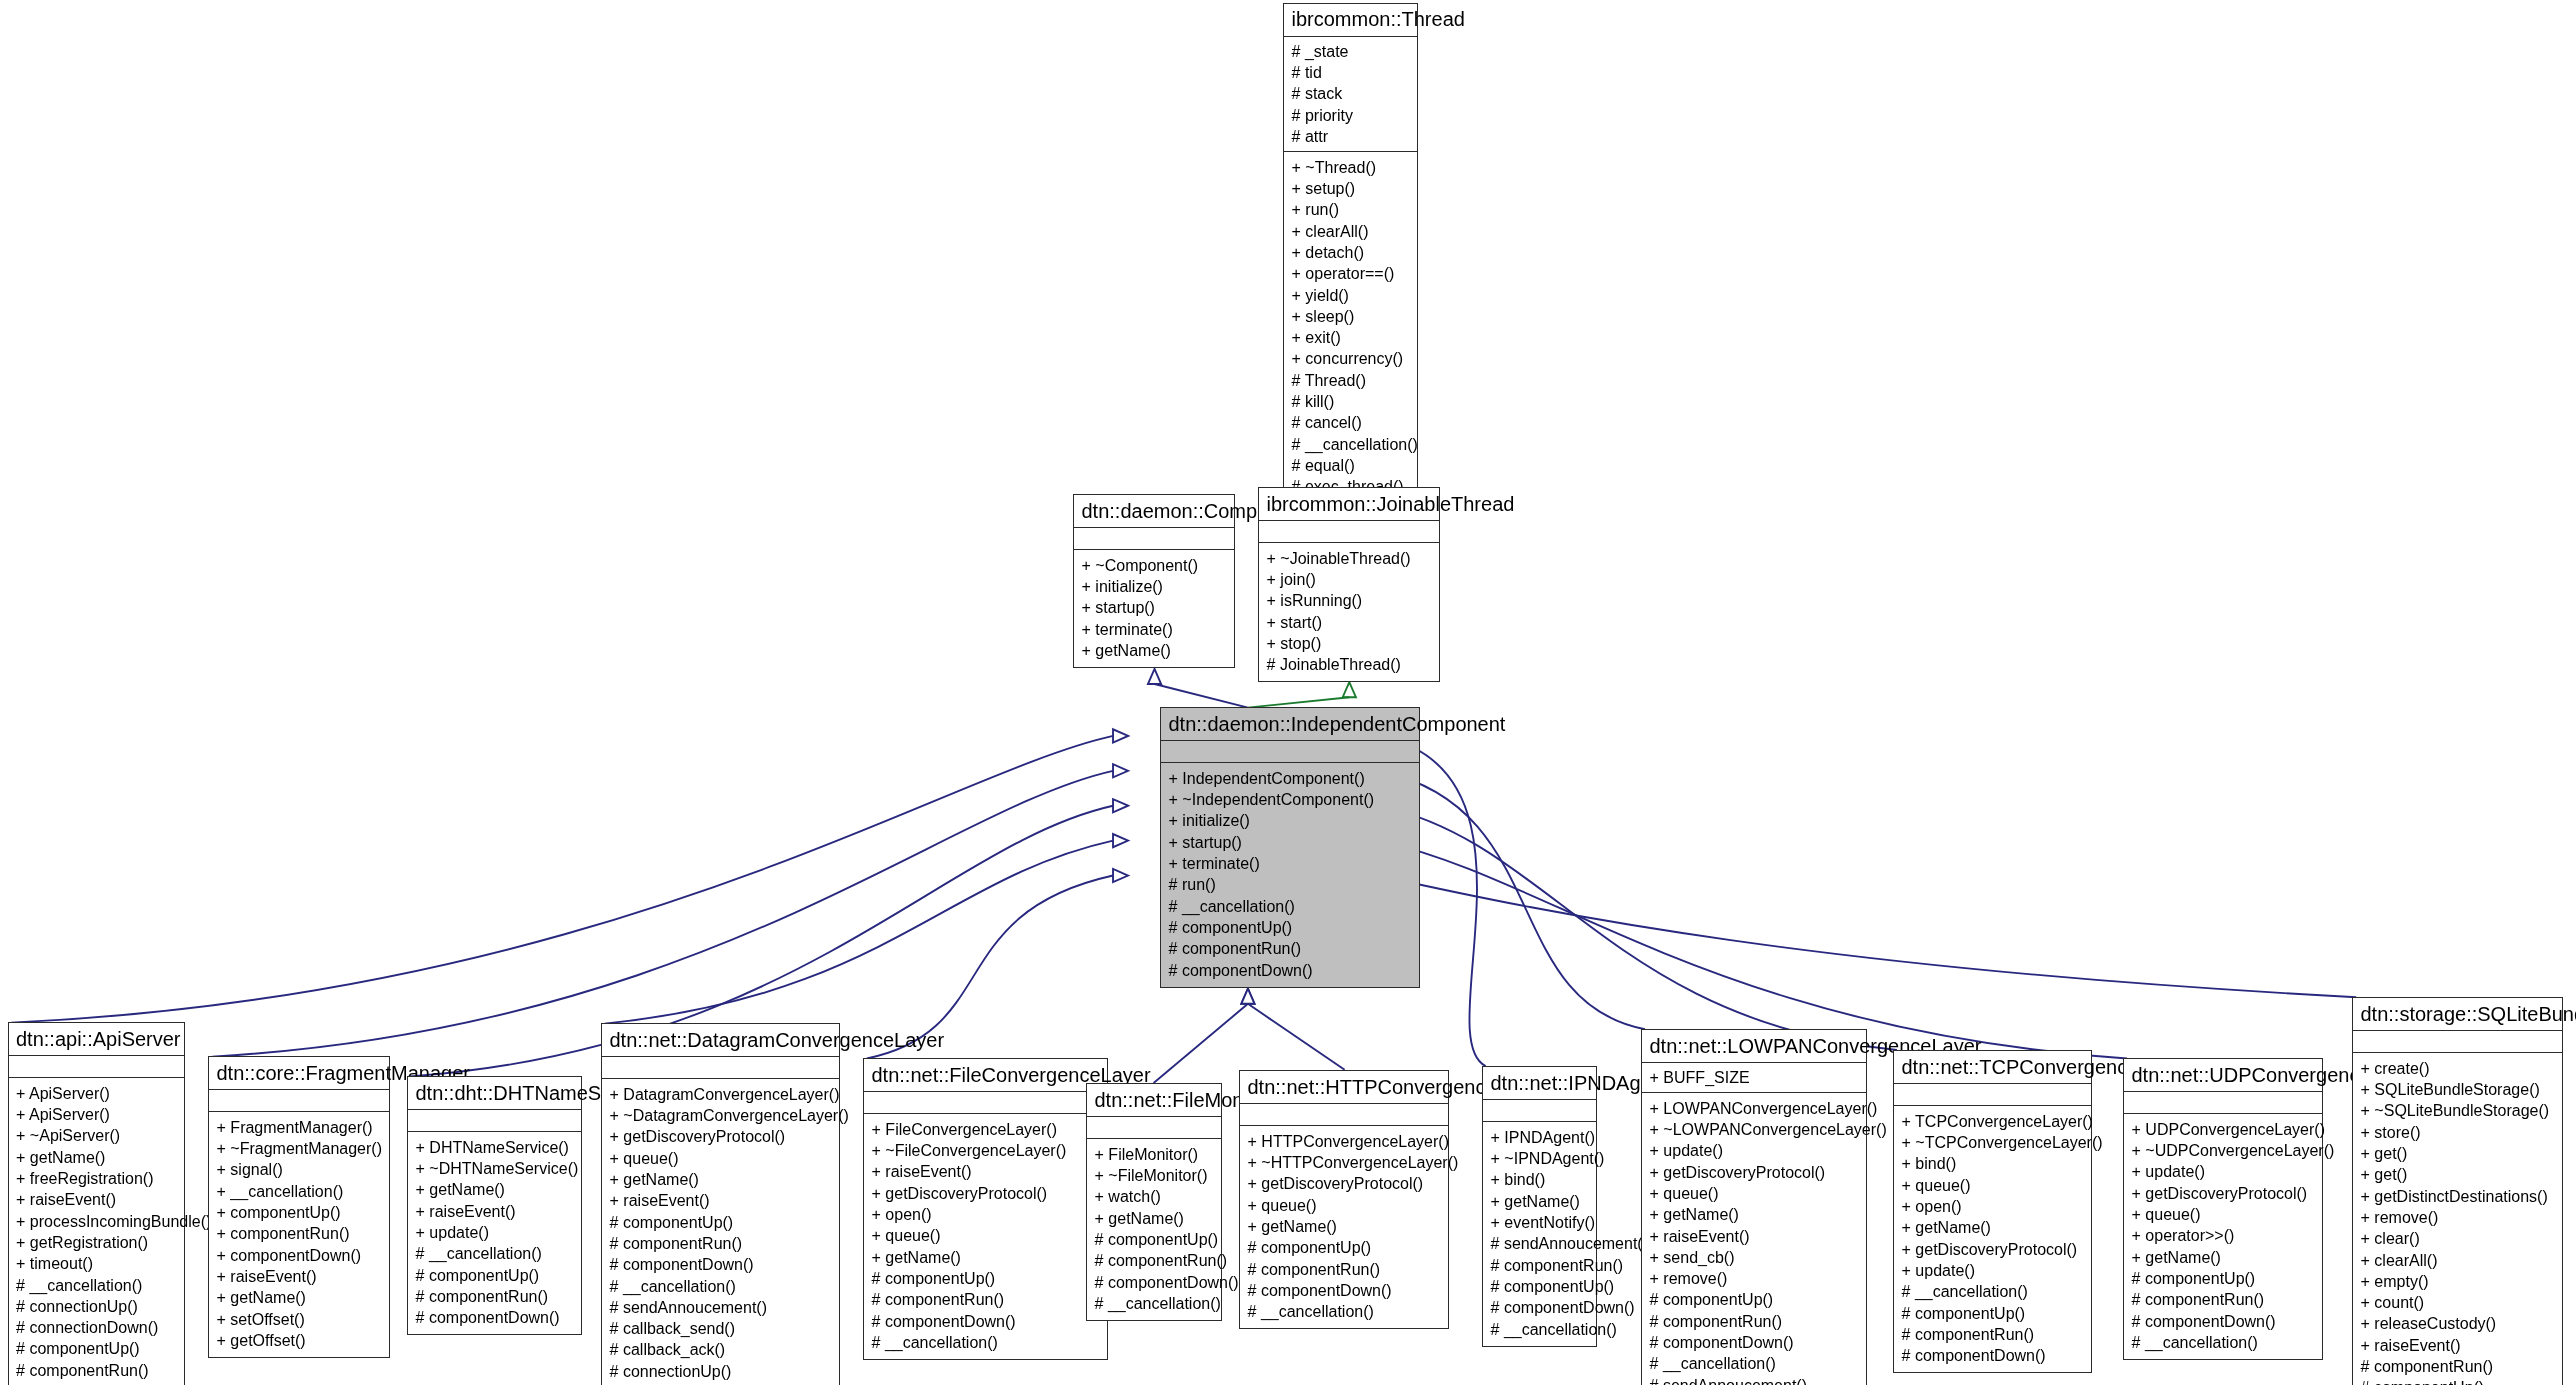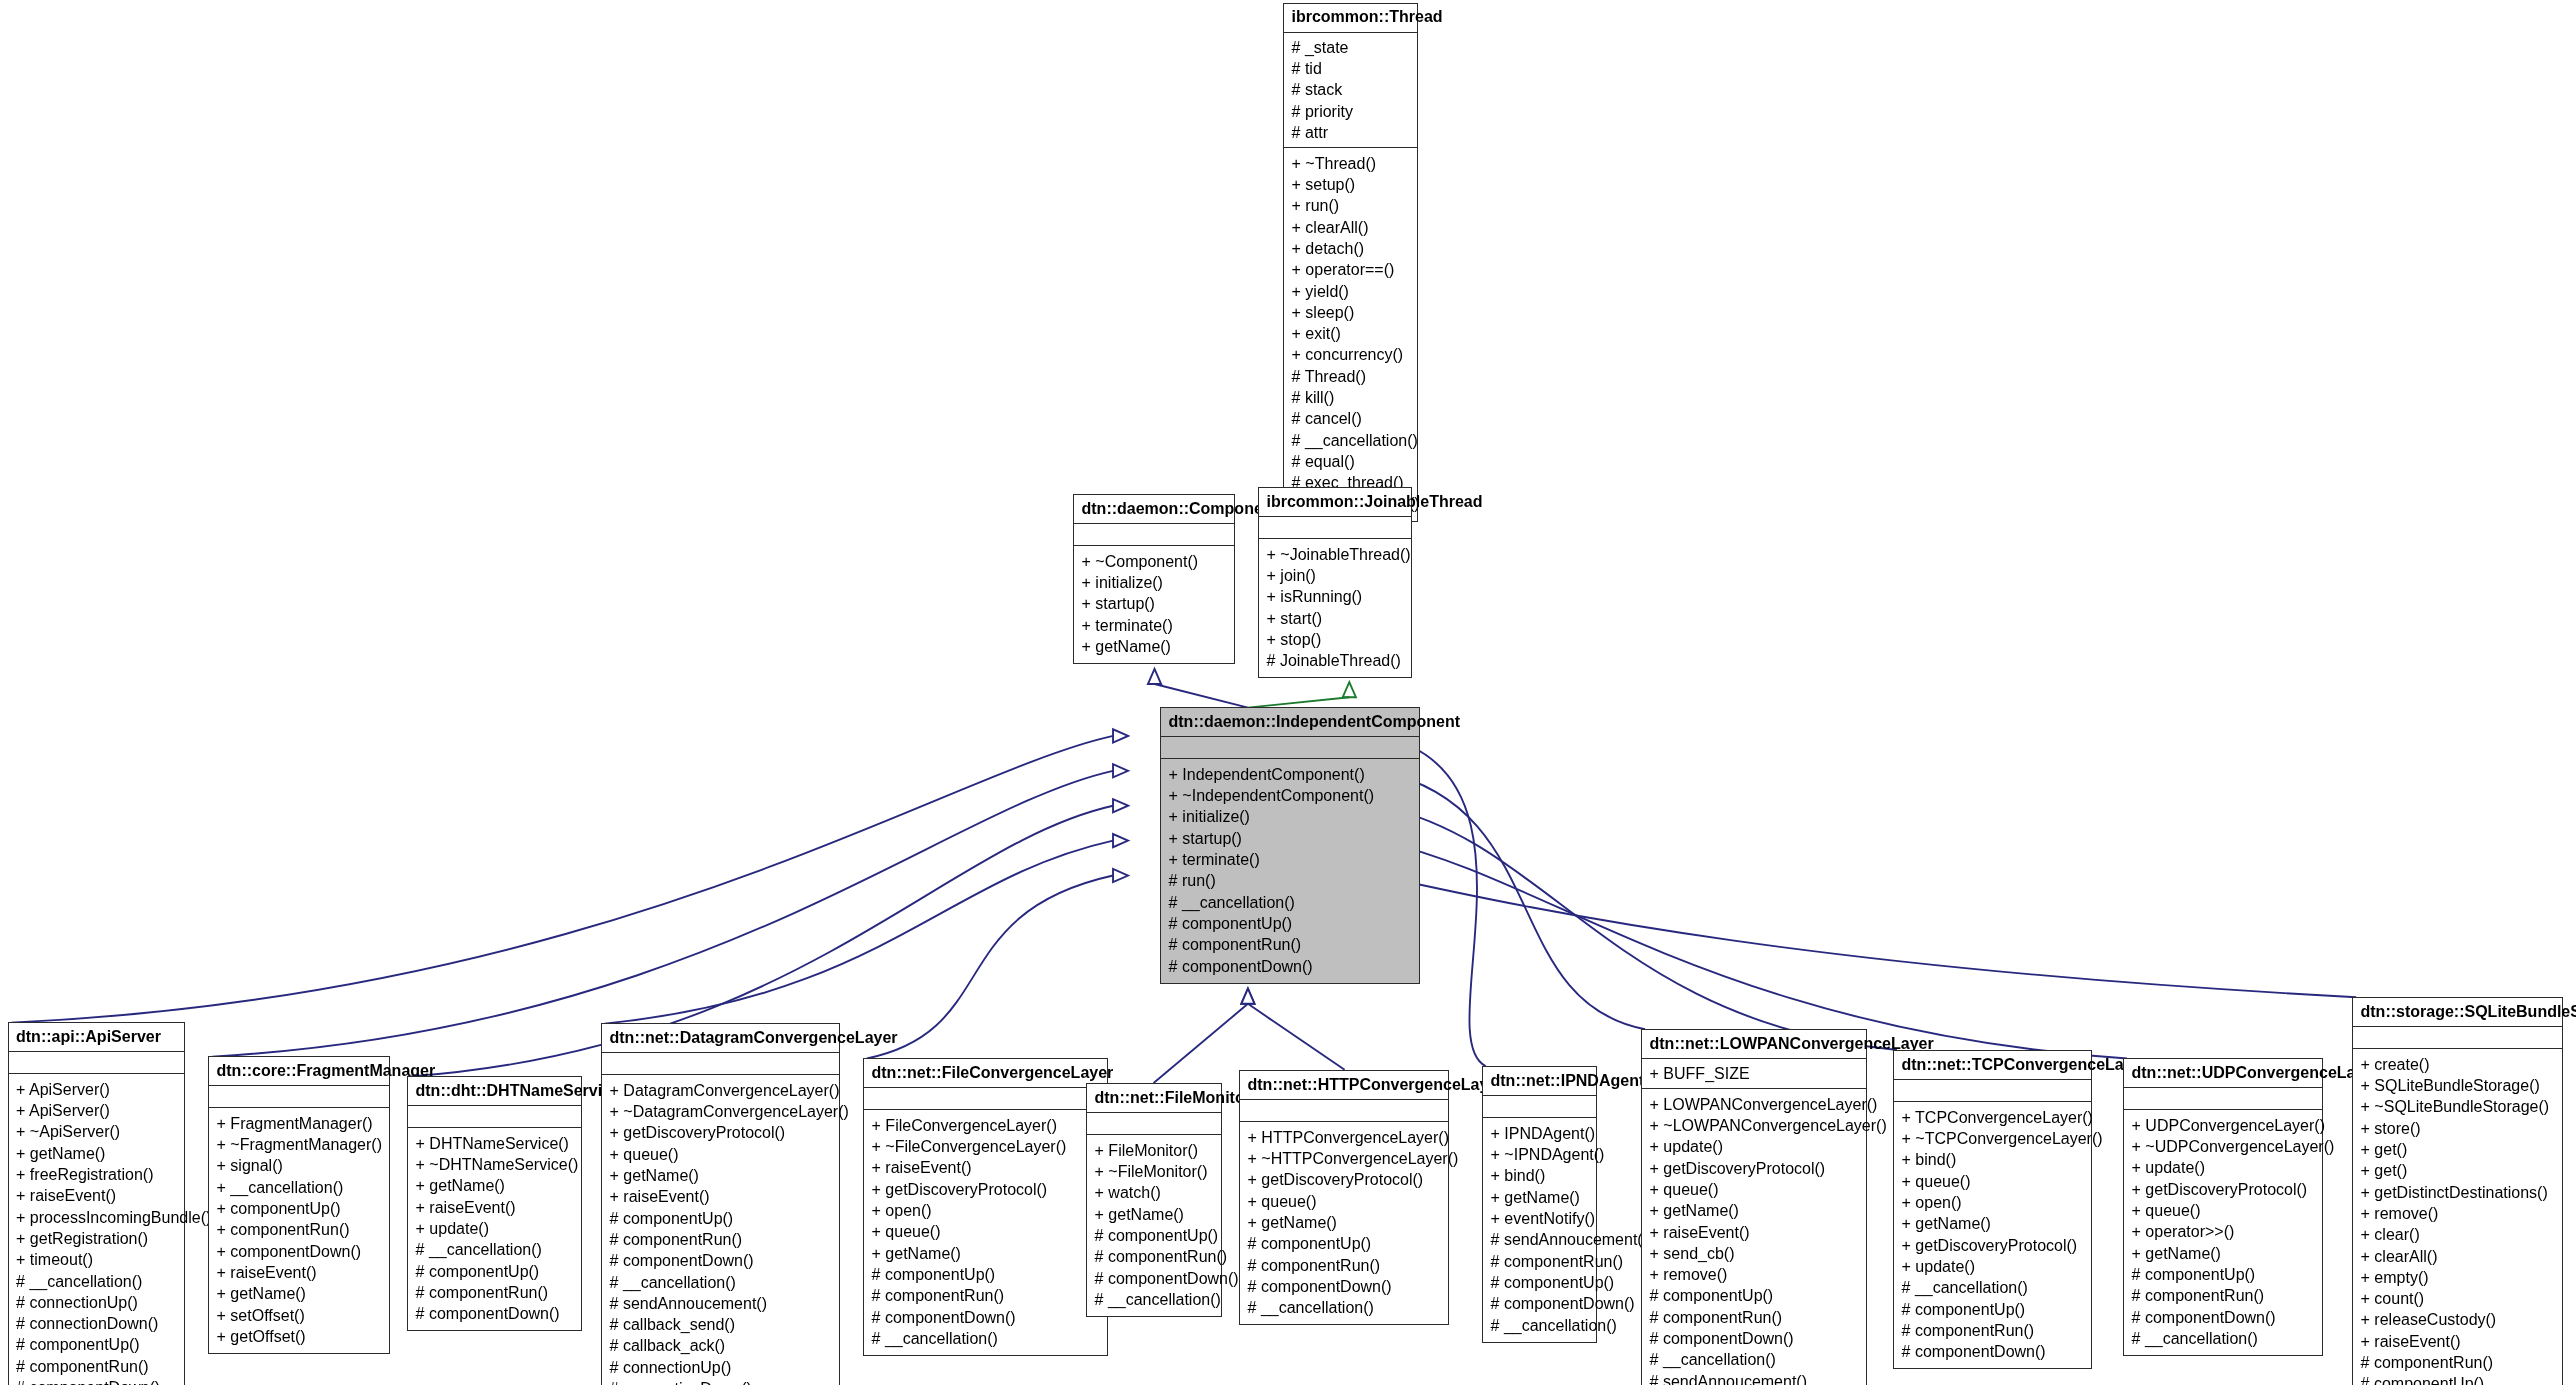--- a/index.html
+++ b/index.html
@@ -32,26 +32,25 @@
     background: #ffffff;
     font-size: 16px;
     line-height: 1.0;
     color: #000000;
     z-index: 5;
   }
   .uml-class.highlight {
     background: #bfbfbf;
   }
   .uml-title {
-    text-align: left;
+    text-align: center;
     padding: 5.7px 7.5px 6.6px 7.5px;
     border-bottom: 1.9px solid #2b2b2b;
     white-space: nowrap;
-    font-size: 16px;
-    font-weight: bold;
+    font-size: 20px;
   }
   .uml-attrs {
     border-bottom: 1.9px solid #2b2b2b;
     padding: 3.8px 5.7px 3.8px 5.7px;
     min-height: 13.2px;
   }
   .uml-attrs.empty {
     padding: 0;
     height: 21px;
   }
@@ -164,21 +163,21 @@
       <div class="uml-title">dtn::daemon::Component</div>
       <div class="uml-attrs empty"></div>
       <div class="uml-ops">
         <div class="uml-row">+ ~Component()</div>
         <div class="uml-row">+ initialize()</div>
         <div class="uml-row">+ startup()</div>
         <div class="uml-row">+ terminate()</div>
         <div class="uml-row">+ getName()</div>
       </div>
     </div>
-    <div class="uml-class" style="left: 1258px; top: 487px; width: 154px;">
+    <div class="uml-class" style="left: 1258px; top: 487px; width: 182px;">
       <div class="uml-title">ibrcommon::JoinableThread</div>
       <div class="uml-attrs empty"></div>
       <div class="uml-ops">
         <div class="uml-row">+ ~JoinableThread()</div>
         <div class="uml-row">+ join()</div>
         <div class="uml-row">+ isRunning()</div>
         <div class="uml-row">+ start()</div>
         <div class="uml-row">+ stop()</div>
         <div class="uml-row"># JoinableThread()</div>
       </div>

